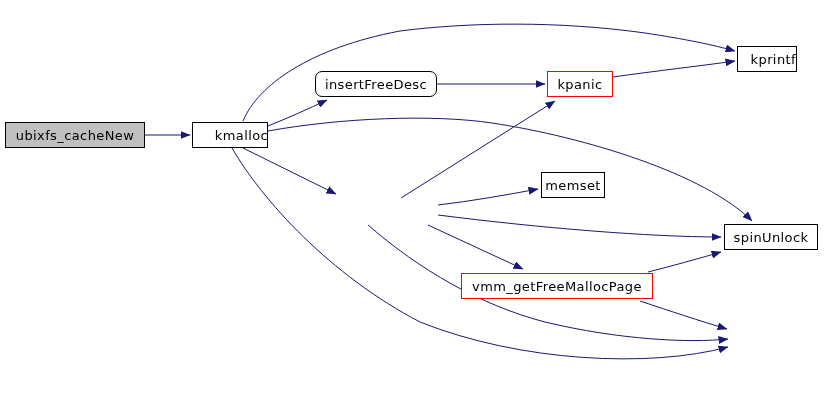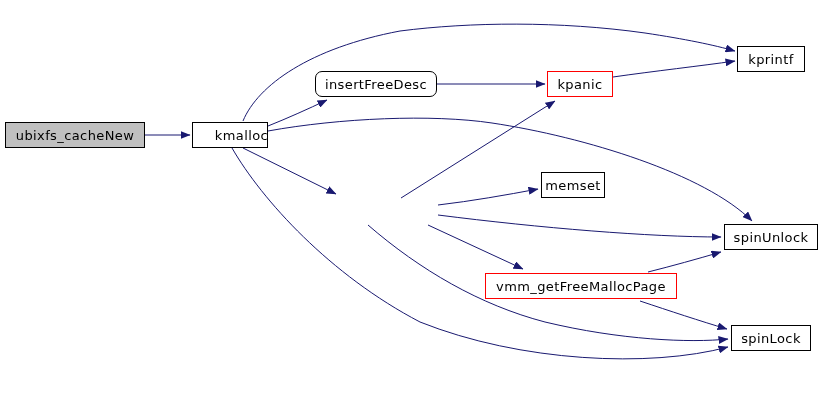--- a/index.html
+++ b/index.html
@@ -47,25 +47,25 @@
     cursor: default;
   }
   .node.truncated {
     border: 1.4px solid #ff0000;
   }
   
   #n-root          { left: 5px;   top: 122px; width: 140px; }
   #n-kmalloc       { left: 192px; top: 122px; width: 76px; padding-left: 23px;  }
   #n-insertFreeDesc{ left: 315px; top: 71px;  width: 122px; border-radius: 7px; }
   #n-kpanic        { left: 547px; top: 71px;  width: 66px;  }
-  #n-kprintf       { left: 737px; top: 46px;  width: 68px;  }
+  #n-kprintf       { left: 737px; top: 46px;  width: 60px; justify-content: flex-end;  }
   #n-getEmptyDesc  { left: 316px; top: 198px; width: 122px; }
   #n-memset        { left: 541px; top: 172px; width: 64px;  }
   #n-spinUnlock    { left: 724px; top: 224px; width: 94px;  }
-  #n-vmm           { left: 485px; top: 273px; width: 192px; justify-content: center; }
+  #n-vmm           { left: 461px; top: 273px; width: 192px; justify-content: center; }
   #n-spinLock      { left: 731px; top: 325px; width: 80px;  }
 </style>
 </head>
 <body>
 
 <div class="canvas">
 
   <svg class="edges" viewBox="0 0 824 407" xmlns="http://www.w3.org/2000/svg">
     <defs>
       <marker id="arrow" viewBox="0 0 10 8" refX="9.5" refY="4" markerWidth="10" markerHeight="8" orient="auto">
@@ -115,17 +115,14 @@
   </div>
 
   <div id="n-spinUnlock" class="node">
     <span>spinUnlock</span>
   </div>
 
   <div id="n-vmm" class="node truncated">
     <span>vmm_getFreeMallocPage</span>
   </div>
 
-  <div id="n-spinLock" class="node">
-    <span>spinLock</span>
-  </div>
 
 </div>
 
 </body></html>

